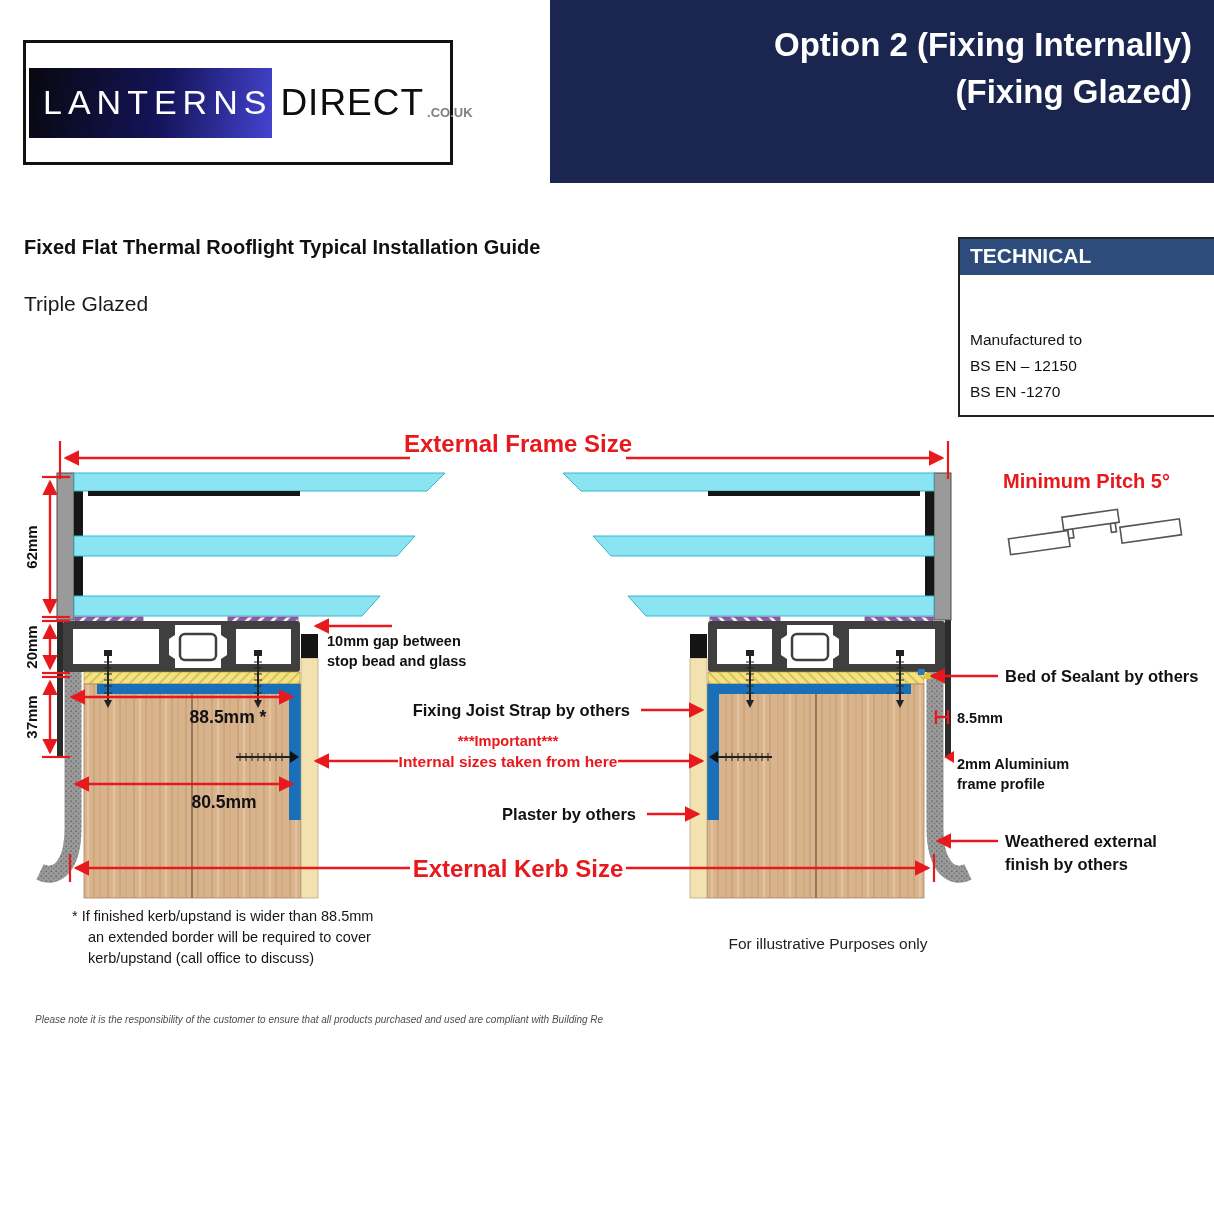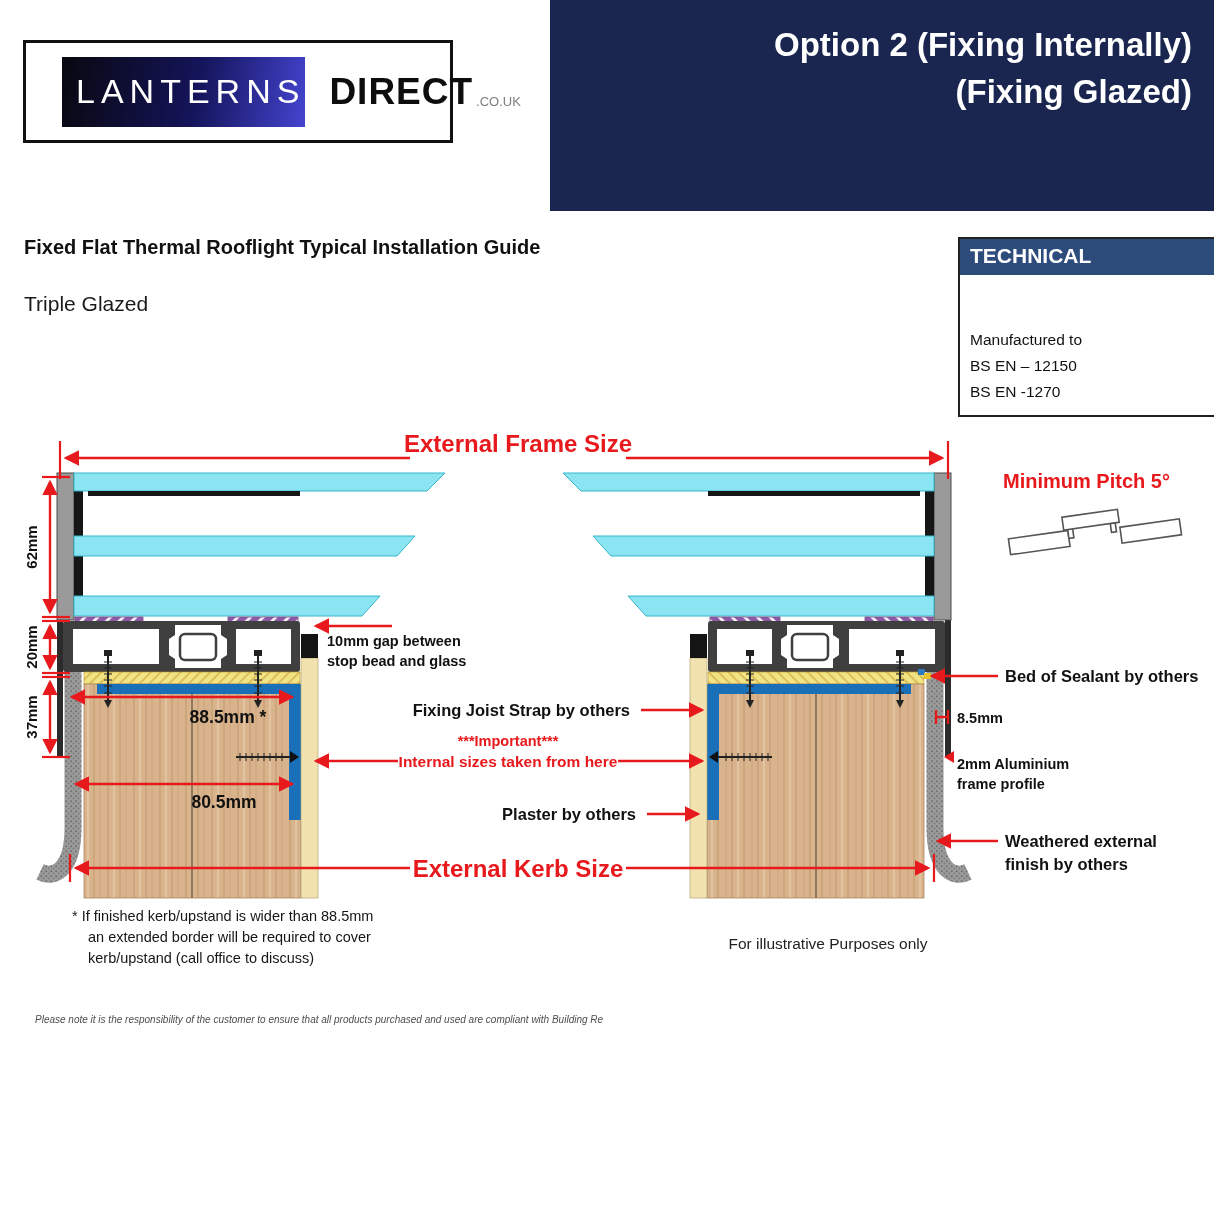--- a/index.html
+++ b/index.html
@@ -1,28 +1,28 @@
 <!DOCTYPE html>
 <html><head>
 <meta charset="utf-8">
 <style>
   html,body{margin:0;padding:0;background:#fff;}
   body{width:1214px;height:1214px;position:relative;font-family:"Liberation Sans",sans-serif;overflow:hidden;}
   .abs{position:absolute;}
 
   
-  .logo{left:23px;top:40px;width:430px;height:103px;border:3px solid #111;background:#fff;
-        display:flex;align-items:center;padding-left:36px;box-sizing:border-box;}
+  .logo{left:23px;top:40px;width:430px;height:125px;border:3px solid #111;background:#fff;
+        display:flex;align-items:center;padding-left:3px;box-sizing:border-box;}
   .logo-dark{width:252px;height:70px;background:linear-gradient(100deg,#08080f 0%,#14145a 55%,#4444d0 100%);
         display:flex;align-items:center;padding-left:14px;box-sizing:border-box;}
   .logo-primary{color:#fff;font-size:34px;letter-spacing:6px;font-weight:400;}
-  .logo-secondary{color:#0d0d0d;font-size:37px;font-weight:700;margin-left:24px;letter-spacing:1px;text-align:right;}
-  .logo-tld{color:#7e7e7e;font-size:13px;font-weight:400;margin-left:3px;margin-top:20px;}
-
-  .banner{left:550px;top:0;width:664px;height:211px;background:#1a2650;color:#fff;
+  .logo-secondary{color:#0d0d0d;font-size:37px;font-weight:400;margin-left:8px;letter-spacing:1px;text-align:right;}
+  .logo-tld{color:#7e7e7e;font-size:13px;font-weight:700;margin-left:3px;margin-top:20px;}
+
+  .banner{left:550px;top:0;width:664px;height:183px;background:#1a2650;color:#fff;
         text-align:right;box-sizing:border-box;padding:22px 22px 5px 0;}
   .banner div{font-size:33px;font-weight:700;line-height:1.42;}
 
   .heading{left:24px;top:236px;font-size:20px;font-weight:700;color:#111;}
   .subheading{left:24px;top:292px;font-size:21px;color:#1a1a1a;}
 
   .tech-box{left:958px;top:237px;width:276px;border:2px solid #222;background:#fff;box-sizing:border-box;}
   .tech-header{background:#2d4c7c;color:#fff;font-weight:700;font-size:21px;padding:5px 10px 7px 10px;}
   .tech-body{padding:8px 10px 10px 10px;font-size:15.5px;color:#111;line-height:1.68;margin-top:44px;}
 

